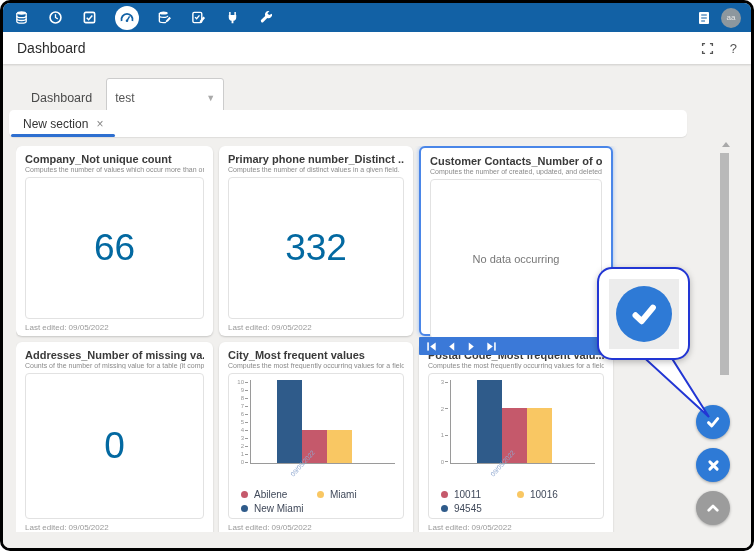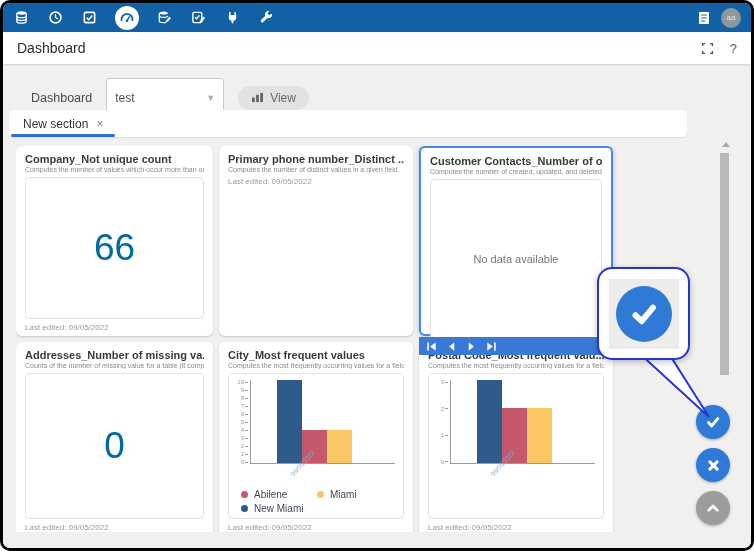--- a/index.html
+++ b/index.html
@@ -169,30 +169,20 @@
   </div>
 
   <div class="content">
 
     <div class="controls">
       <span class="controls-label">Dashboard</span>
       <div class="select-box">
         <span>test</span>
         <span class="select-chevron">▼</span>
       </div>
-      <button class="view-btn">
-        <span style="display:flex;">
-          <svg viewBox="0 0 14 12" width="13" height="11">
-              <rect x="1" y="6" width="3" height="5" fill="#666"></rect>
-              <rect x="5.5" y="3" width="3" height="8" fill="#666"></rect>
-              <rect x="10" y="1" width="3" height="10" fill="#666"></rect>
-            </svg>
-        </span>
-        <span>View</span>
-      </button>
     </div>
 
     <span class="tabstrip-chevron">
       <svg viewBox="0 0 8 12" width="7" height="11">
           <path d="M6 1 2 6l4 5" fill="none" stroke="#bbb" stroke-width="1.5"></path>
         </svg>
     </span>
     <div class="tabstrip">
       <div class="tab">
         <span class="tab-label">New section</span>
@@ -209,28 +199,31 @@
           <div class="card-subtitle">Computes the number of values which occur more than once.</div>
           <div class="card-panel">
             <div class="big-number">66</div>
           </div>
           <div class="card-footer">Last edited: 09/05/2022</div>
         </div>
 
         <div class="card">
           <div class="card-title">Primary phone number_Distinct ...</div>
           <div class="card-subtitle">Computes the number of distinct values in a given field.</div>
+          <div class="card-panel">
+            <div class="big-number">332</div>
+          </div>
           <div class="card-footer">Last edited: 09/05/2022</div>
         </div>
 
         <div class="card selected">
           <div class="card-title">Customer Contacts_Number of o...</div>
           <div class="card-subtitle">Computes the number of created, updated, and deleted reco...</div>
           <div class="card-panel">
-            <div class="empty-text">No data available</div>
+            <div class="empty-text">No data occurring</div>
           </div>
           <div class="pagination-bar">
             <span class="pg-icon">
               <svg viewBox="0 0 12 12" width="11" height="11">
                   <rect x="1.4" y="1.5" width="1.7" height="9" fill="#fff"></rect>
                   <path d="M10.6 1.5 4.6 6l6 4.5z" fill="#fff"></path>
                 </svg>
             </span>
             <span class="pg-icon">
               <svg viewBox="0 0 12 12" width="11" height="11">
@@ -366,20 +359,34 @@
                   </div>
                   <div class="bars">
                     <div class="bar" style="height: 100%; background: rgb(47, 91, 138);"></div>
                     <div class="bar" style="height: 66.6667%; background: rgb(197, 89, 107);"></div>
                     <div class="bar" style="height: 66.6667%; background: rgb(249, 199, 99);"></div>
                   </div>
                 </div>
               <div class="xlabel-row">
                   <span class="xlabel">09/05/2022</span>
                 </div>
+              <div class="legend">
+                  <div class="legend-item">
+                    <span class="legend-dot" style="background: rgb(197, 89, 107);"></span>
+                    <span>10011</span>
+                  </div>
+                  <div class="legend-item">
+                    <span class="legend-dot" style="background: rgb(249, 199, 99);"></span>
+                    <span>10016</span>
+                  </div>
+                  <div class="legend-item">
+                    <span class="legend-dot" style="background: rgb(47, 91, 138);"></span>
+                    <span>94545</span>
+                  </div>
+                </div>
             </div>
           </div>
           <div class="card-footer">Last edited: 09/05/2022</div>
         </div>
 
       </div>
     </div>
   </div>
 
   <span class="scroll-up-arrow"></span>

